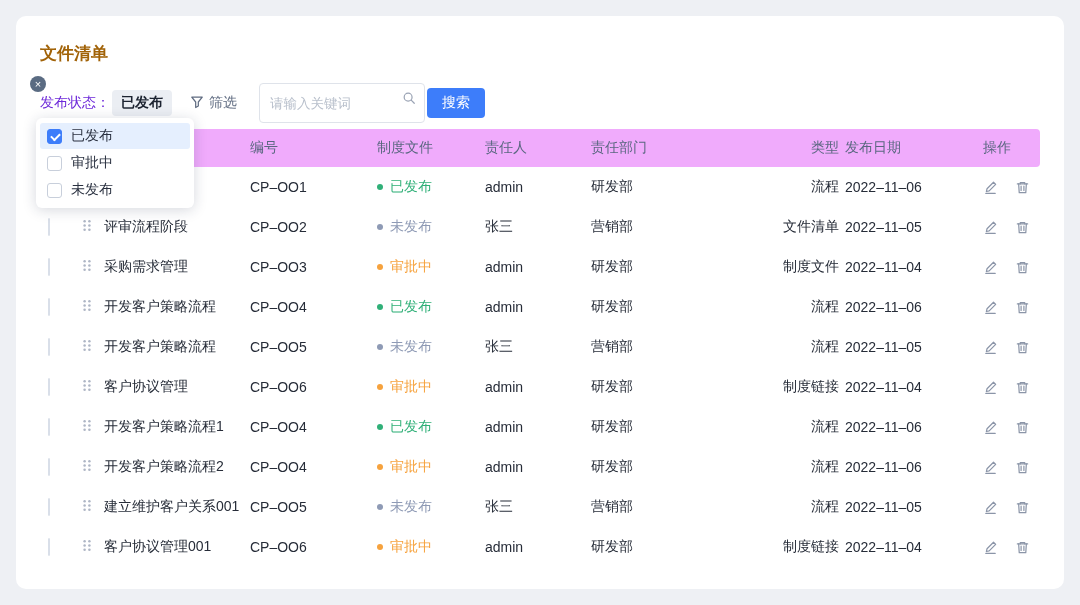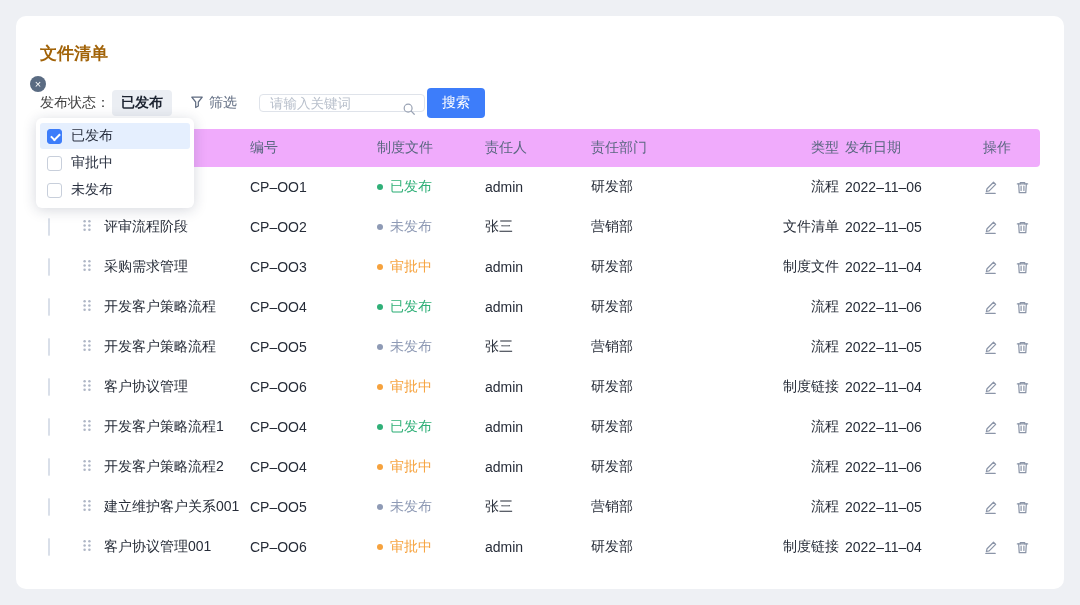--- a/index.html
+++ b/index.html
@@ -17,29 +17,29 @@
   }
   .title { margin: 26px 0 0 24px; font-size: 17px; font-weight: bold; color: #a16207; }
 
   .filter-row { display: flex; align-items: center; margin: 22px 24px 0 24px; height: 32px; position: relative; }
   .filter-tag { position: relative; display: flex; align-items: center; }
   .close-badge {
     position: absolute; left: -10px; top: -14px; width: 16px; height: 16px;
     border-radius: 50%; background: #5a6b82; color: #fff;
     font-size: 11px; line-height: 16px; text-align: center; cursor: pointer; z-index: 30;
   }
-  .filter-label { font-size: 14px; color: #404040; }
+  .filter-label { font-size: 14px; color: #6d28d9; }
   .filter-value {
     font-size: 14px; font-weight: bold; color: #1c2330;
     background: #ebeef3; border-radius: 4px; padding: 4px 9px; margin-left: 2px; cursor: pointer;
   }
   .filter-btn { display: flex; align-items: center; gap: 5px; margin-left: 18px; color: #5f6b80; font-size: 14px; cursor: pointer; }
   .search-box { position: relative; margin-left: 22px; }
   .search-box input {
-    width: 166px; height: 18px; border: 1px solid #dfe3ea; border-radius: 4px;
+    width: 166px; height: 40px; border: 1px solid #dfe3ea; border-radius: 4px;
     padding: 0 30px 0 10px; font-size: 13.5px; color: #333; outline: none; font-family: inherit;
   }
   .search-box input::placeholder { color: #b9c0cc; }
   .mag-icon { position: absolute; right: 9px; top: 8px; color: #9aa3b4; display: flex; }
   .search-btn {
     margin-left: 2px; width: 58px; height: 30px; background: #3d7dfa; color: #fff;
     border: none; border-radius: 4px; font-size: 14px; cursor: pointer; font-family: inherit;
   }
 
   .dropdown {

